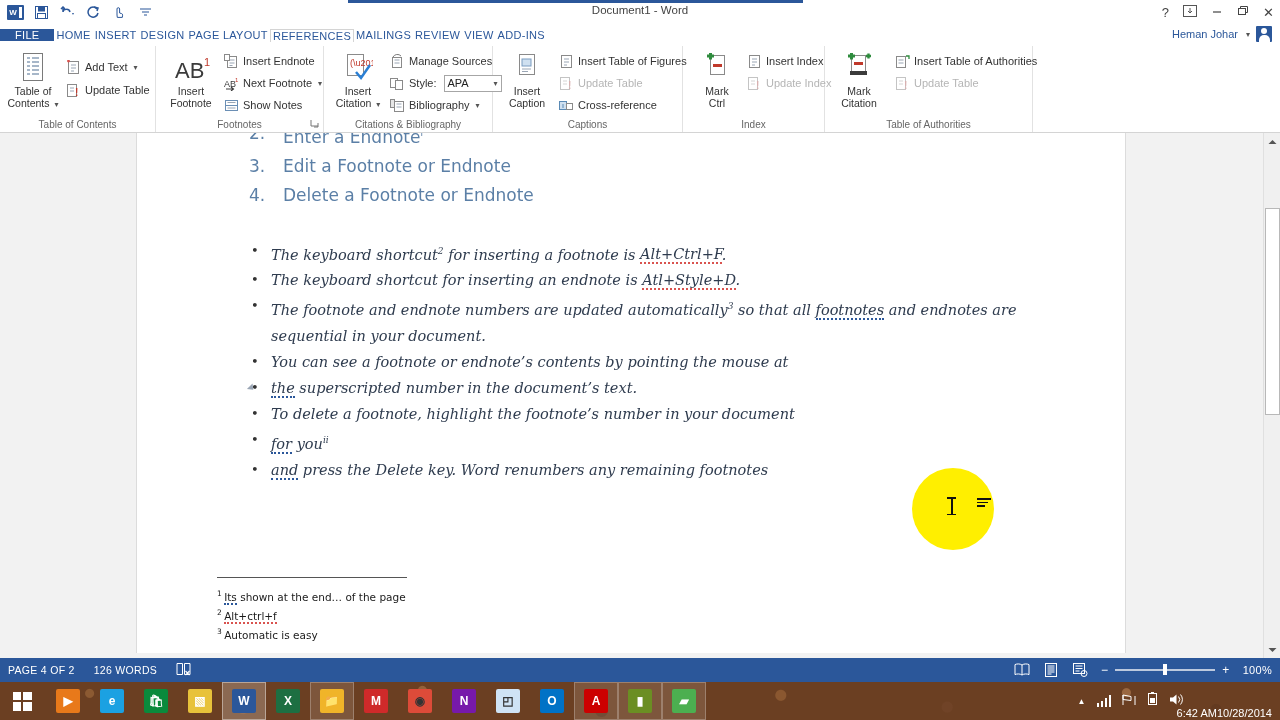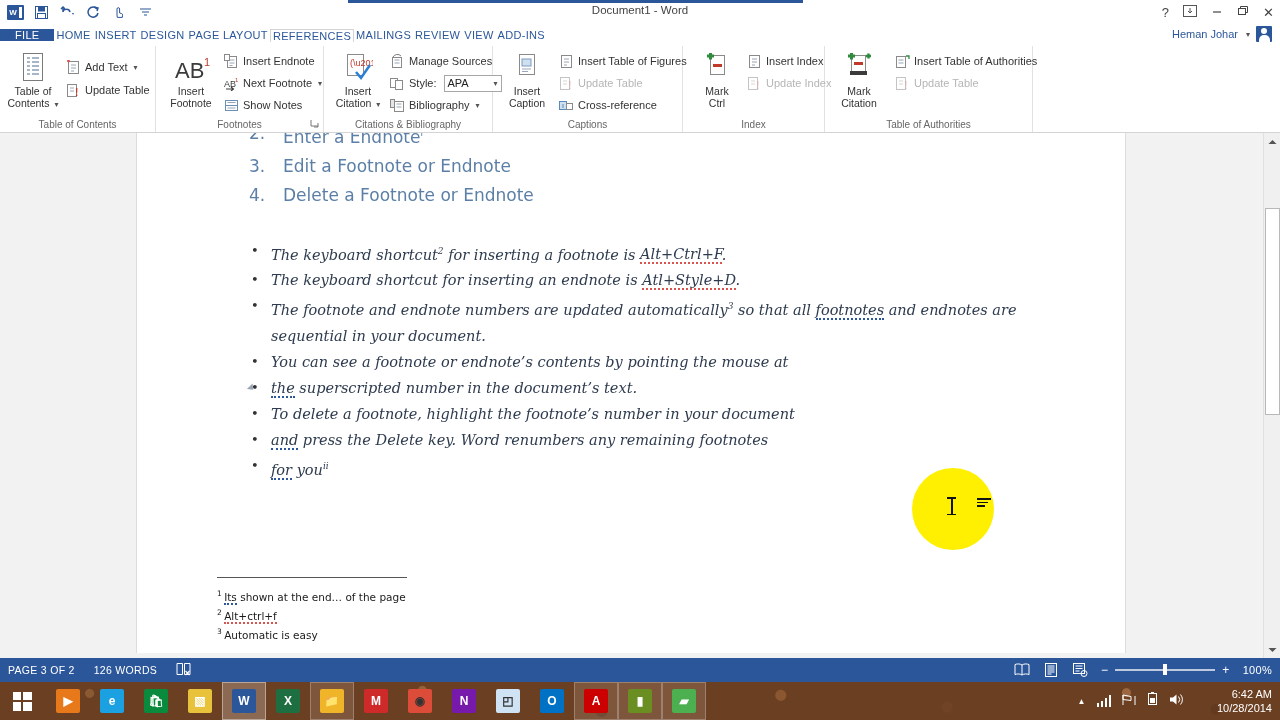--- a/index.html
+++ b/index.html
@@ -247,21 +247,21 @@
   .tb-item.open { background: rgba(255,255,255,0.12); box-shadow: inset 0 0 0 1px rgba(255,255,255,0.25); }
   .sq { width: 24px; height: 24px; border-radius: 2px; display: flex;
         align-items: center; justify-content: center; color: #fff;
         font-size: 12px; font-weight: bold; }
   .tray {
     position: absolute; right: 96px; top: 0; height: 38px;
     display: flex; align-items: center; gap: 11px; color: #fff;
   }
   .clock {
     position: absolute; right: 8px; top: 0; height: 38px; color: #fff;
-    font-size: 11px; display: flex; flex-direction: column;
+    font-size: 11px; display: flex; flex-direction: row;
     align-items: flex-end; justify-content: center; line-height: 14px; cursor: pointer;
   }
   .bars { display: flex; align-items: flex-end; gap: 1.5px; height: 12px; }
   .bars i { width: 2.5px; background: #fff; display: block; }
 </style>
 </head>
 <body>
 
 <div class="app">
 
@@ -621,22 +621,22 @@
             <li><span class="num">4.</span><span>Delete a Footnote or Endnote</span></li>
           </ol>
         <div style="height:28px"></div>
         <ul class="bullist" id="bullist">
             <li><span>The keyboard shortcut</span><sup>2</sup><span> for inserting a footnote is </span><span class="sp-err">Alt+Ctrl+F</span><span>.</span></li>
             <li><span>The keyboard shortcut for inserting an endnote is </span><span class="sp-err">Atl+Style+D</span><span>.</span></li>
             <li><span>The footnote and endnote numbers are updated automatically</span><sup>3</sup><span> so that all </span><span class="gr-err">footnotes</span><span> and endnotes are sequential in your document.</span></li>
             <li><span>You can see a footnote or endnote’s contents by pointing the mouse at</span></li>
             <li class="noBullet"><span class="collapse-tri"></span><span class="gr-err">the</span><span> superscripted number in the document’s text.</span></li>
             <li><span>To delete a footnote, highlight the footnote’s number in your document</span></li>
+            <li class="noBullet"><span class="gr-err">for</span><span> you</span><sup>ii</sup></li>
             <li class="noBullet"><span class="gr-err">and</span><span> press the Delete key. Word renumbers any remaining footnotes</span></li>
-            <li class="noBullet"><span class="gr-err">for</span><span> you</span><sup>ii</sup></li>
           </ul>
       </div>
       <div class="fn-sep"></div>
       <div class="footnotes" id="fnarea">
           <div><sup>1 </sup><span class="gr-err">Its</span><span> shown at the end… of the page</span></div>
           <div><sup>2 </sup><span class="sp-err">Alt+ctrl+f</span></div>
           <div><sup>3 </sup><span>Automatic is easy</span></div>
         </div>
     </div>
 
@@ -662,21 +662,21 @@
     <div class="vs-thumb"></div>
     <div class="vs-btn vs-dn">
       <svg width="9" height="6" viewBox="0 0 9 6">
           <path d="M0.5 1 L4.5 5 L8.5 1" fill="#555"></path>
         </svg>
     </div>
   </div>
 
   <div class="statusbar">
     <div class="sb-left">
-      <span>PAGE 3 OF 2</span>
+      <span>PAGE 4 OF 2</span>
       <span>126 WORDS</span>
       <span>
         <svg width="15" height="14" viewBox="0 0 15 14">
             <path d="M1 1.5 h5.5 v11 h-5.5 z M8.5 1.5 h5.5 v11 h-5.5 z" fill="none" stroke="#fff"></path>
             <path d="M9.5 9 l4 4 M13.5 9 l-4 4" stroke="#fff" stroke-width="1.1"></path>
           </svg>
       </span>
     </div>
     <div class="sb-right">
       <span class="viewbtn">

